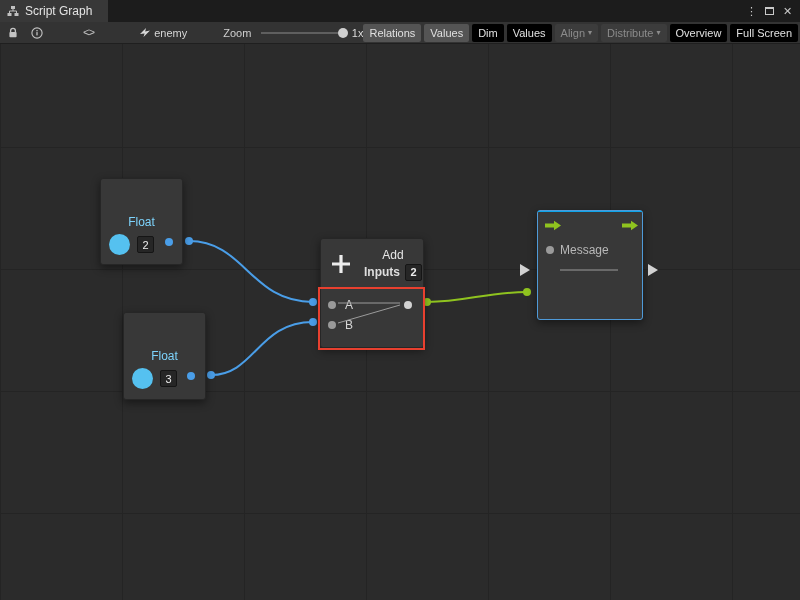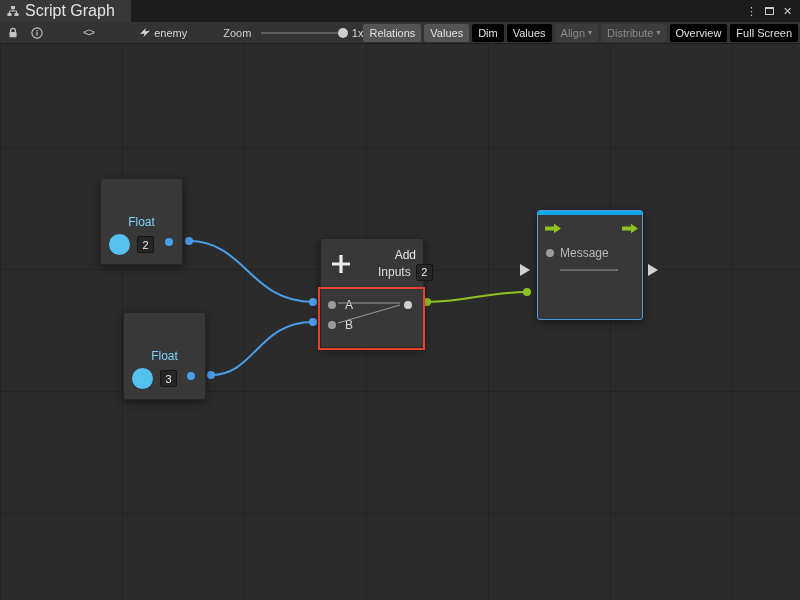--- a/index.html
+++ b/index.html
@@ -4,21 +4,21 @@
 <style>
   * { margin:0; padding:0; box-sizing:border-box; }
   html,body { width:800px; height:600px; overflow:hidden; background:#202020;
     font-family:"Liberation Sans","DejaVu Sans",sans-serif; }
   .window { position:relative; width:800px; height:600px; background:#2b2b2b; }
 
   
   .titlebar { position:absolute; top:0; left:0; right:0; height:22px; background:#1c1c1c;
     display:flex; align-items:stretch; z-index:20; }
   .tab { display:flex; align-items:center; gap:6px; padding:0 16px 0 7px;
-    background:#383838; color:#e4e4e4; font-size:16px; }
+    background:#383838; color:#e4e4e4; font-size:12px; }
   .titlebar-controls { margin-left:auto; display:flex; align-items:center; gap:3px;
     padding-right:5px; color:#c9c9c9; }
   .tb-btn { width:15px; height:16px; display:flex; align-items:center; justify-content:center;
     font-size:11px; cursor:default; }
   .maxbox { width:9px; height:8px; border:1px solid #c9c9c9; border-top-width:2px; display:inline-block; }
 
   
   .toolbar { position:absolute; top:22px; left:0; right:0; height:22px; background:#333333;
     border-bottom:1px solid #1f1f1f; display:flex; align-items:center; font-size:11px;
     color:#d6d6d6; z-index:20; }
@@ -66,32 +66,32 @@
   .port-gray { background:#9a9a9a; }
   .port-light { background:#d2d2d2; }
   .node-title { text-align:center; padding-top:6px; color:#7dd3fc;margin-top:30px; }
   .float-row { display:flex; align-items:center; gap:7px; padding:5px 0 0 8px; }
   .type-circle { width:21px; height:21px; border-radius:50%;
     background:var(--float-type,#55c1f0); flex:none; }
   .value-box { min-width:17px; height:17px; background:#262626; border:1px solid #151515;
     border-radius:2px; display:inline-flex; align-items:center; justify-content:center;
     font-size:11px; color:#ededed; padding:0 3px; }
 
-  .add-header { display:flex; align-items:center; gap:26px; height:48px; padding:2px 4px 0 9px; }
+  .add-header { display:flex; align-items:center; gap:12px; height:48px; padding:2px 4px 0 9px; }
   .add-head-text { display:flex; flex-direction:column; align-items:center; gap:2px; flex:1; }
-  .inputs-row { display:flex; align-items:center; gap:5px; color:#dedede; }
+  .inputs-row { display:flex; align-items:center; gap:5px; color:#dedede;font-weight:bold; }
   .add-ports { position:relative; height:60px; border-top:1px solid #2a2a2a; padding-top:7px; }
   .port-row { display:flex; align-items:center; gap:9px; padding-left:7px; height:20px;
     color:#d6d6d6; }
   .port-row .port { position:static; flex:none; }
 
   .debug-header { height:46px; display:flex; align-items:center; gap:9px; padding-left:15px; }
   .debug-cat { font-size:10px; color:#b5b5b5; }
   .debug-title { font-size:12px; color:#efefef; }
-  .debug-body { position:relative; height:60px; border-top:4px solid #0ea5e9; }
+  .debug-body { position:relative; height:60px; border-top:1px solid #0ea5e9; }
   .flow-arrow { position:absolute; width:17px; height:11px; }
   .flow-arrow svg path { fill:var(--result-wire,#8fc31f); }
   .bug-icon { color:var(--bug-icon,#e2593b); display:inline-flex; }
   .msg-label { position:absolute; left:22px; top:31px; color:#b8b8b8; }
 
   .selection-rect { position:absolute; border:2px solid var(--selection-box,#e8402f);
     z-index:4; pointer-events:none; }
 </style>
 </head>
 <body>

